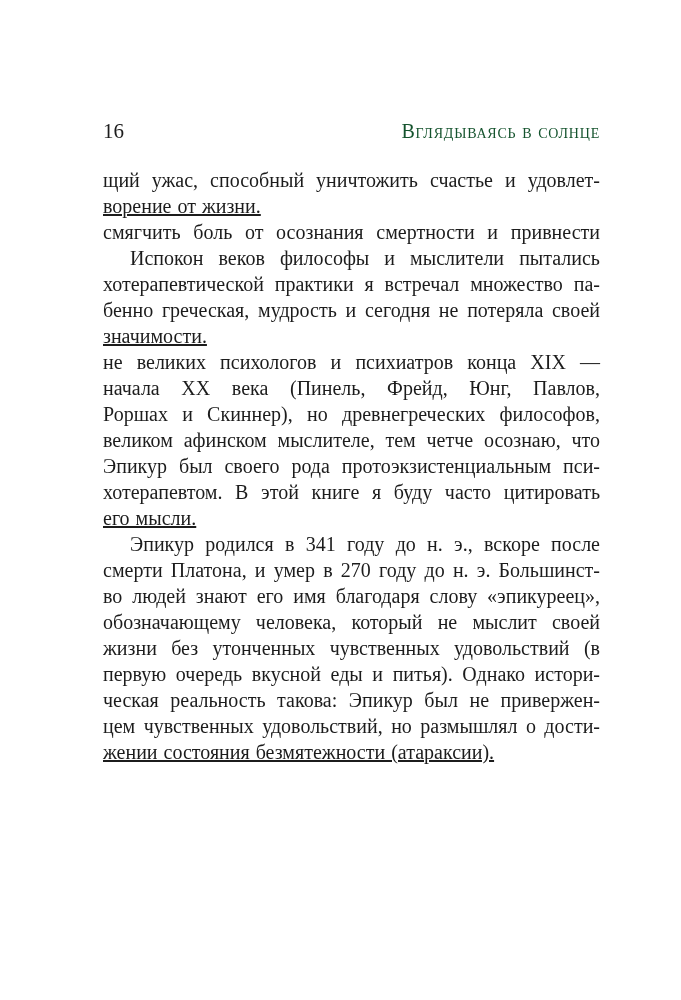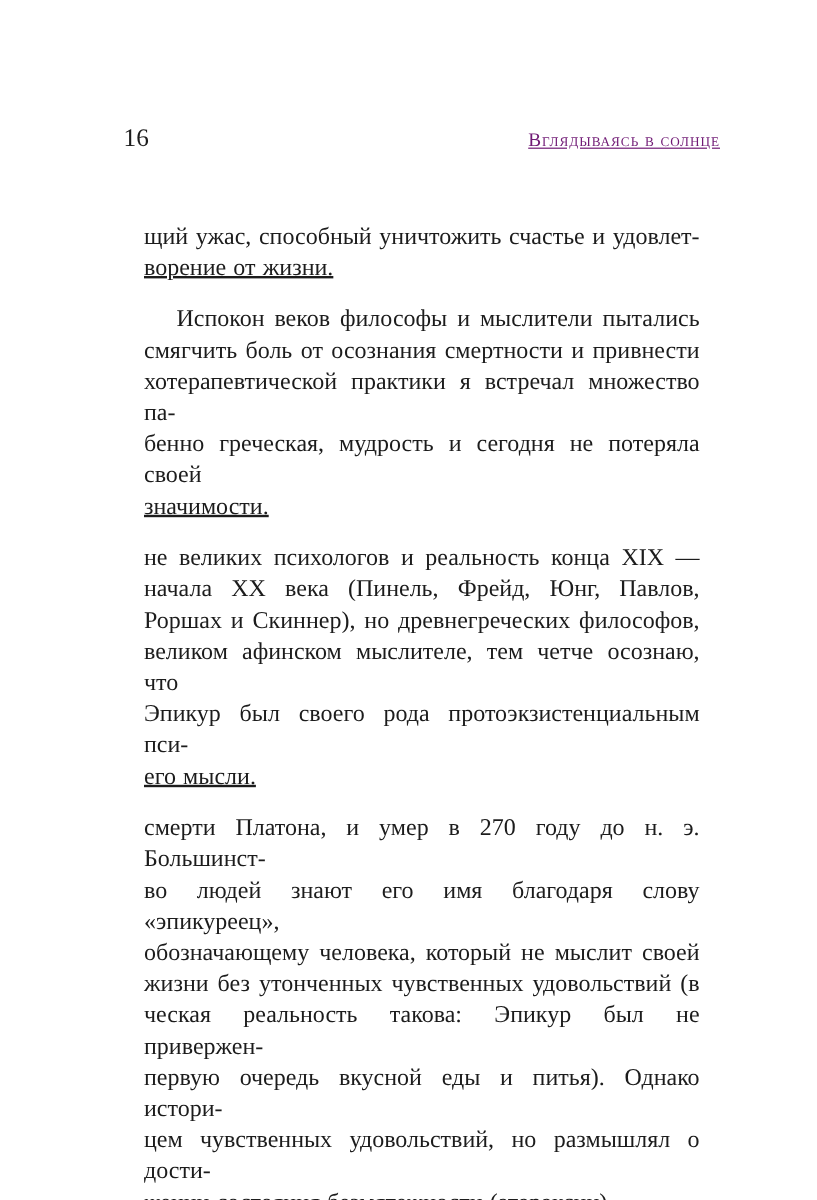--- a/index.html
+++ b/index.html
@@ -11,48 +11,47 @@
     position: relative;
     width: 681px;
     height: 1000px;
     background: #ffffff;
     color: #1c1c1c;
     font-family: "Liberation Serif", "DejaVu Serif", serif;
     overflow: hidden;
   }
   .page-header {
     position: absolute;
-    top: 103px;
+    top: 119px;
     left: 103px;
     width: 497px;
     display: flex;
     justify-content: space-between;
     align-items: baseline;
   }
   .page-number {
     font-size: 21px;
     line-height: 24px;
     color: #1c1c1c;
   }
   .running-title {
     font-variant: small-caps;
-    font-size: 16px;
+    font-size: 20px;
     line-height: 24px;
     letter-spacing: 0.8px;
-    color: #701a75;
-    text-decoration: underline;
+    color: #14532d;
   }
   .text-column {
     position: absolute;
     top: 167px;
     left: 103px;
     width: 497px;
   }
   .para {
-    margin: 17px;
+    margin: 0;
     padding: 0;
   }
   .line {
     font-size: 20px;
     line-height: 26px;
     text-align: justify;
     text-align-last: justify;
     word-spacing: 1px;
     white-space: normal;
   }
@@ -71,38 +70,40 @@
   <div class="page-header">
     <span class="page-number">16</span>
     <span class="running-title">Вглядываясь в солнце</span>
   </div>
   <div class="text-column">
       <div class="para">
         <div class="line first">щий ужас, способный уничтожить счастье и удовлет-</div>
         <div class="line last">ворение от жизни.</div>
       </div>
       <div class="para indent">
+        <div class="line">смягчить боль от осознания смертности и привнести</div>
         <div class="line first">Испокон веков философы и мыслители пытались</div>
-        <div class="line">смягчить боль от осознания смертности и привнести</div>
         <div class="line">хотерапевтической практики я встречал множество па-</div>
         <div class="line">бенно греческая, мудрость и сегодня не потеряла своей</div>
         <div class="line last">значимости.</div>
       </div>
       <div class="para indent">
-        <div class="line">не великих психологов и реальность конца XIX —</div>
+        <div class="line">не великих психологов и психиатров конца XIX —</div>
         <div class="line">начала XX века (Пинель, Фрейд, Юнг, Павлов,</div>
         <div class="line">Роршах и Скиннер), но древнегреческих философов,</div>
         <div class="line">великом афинском мыслителе, тем четче осознаю, что</div>
         <div class="line">Эпикур был своего рода протоэкзистенциальным пси-</div>
+        <div class="line">хотерапевтом. В этой книге я буду часто цитировать</div>
         <div class="line last">его мысли.</div>
       </div>
       <div class="para indent">
+        <div class="line first">Эпикур родился в 341 году до н. э., вскоре после</div>
         <div class="line">смерти Платона, и умер в 270 году до н. э. Большинст-</div>
         <div class="line">во людей знают его имя благодаря слову «эпикуреец»,</div>
         <div class="line">обозначающему человека, который не мыслит своей</div>
         <div class="line">жизни без утонченных чувственных удовольствий (в</div>
+        <div class="line">первую очередь вкусной еды и питья). Однако истори-</div>
         <div class="line">ческая реальность такова: Эпикур был не привержен-</div>
-        <div class="line">первую очередь вкусной еды и питья). Однако истори-</div>
         <div class="line">цем чувственных удовольствий, но размышлял о дости-</div>
         <div class="line last">жении состояния безмятежности (атараксии).</div>
       </div>
     </div>
 </div>
 
 </body></html>

